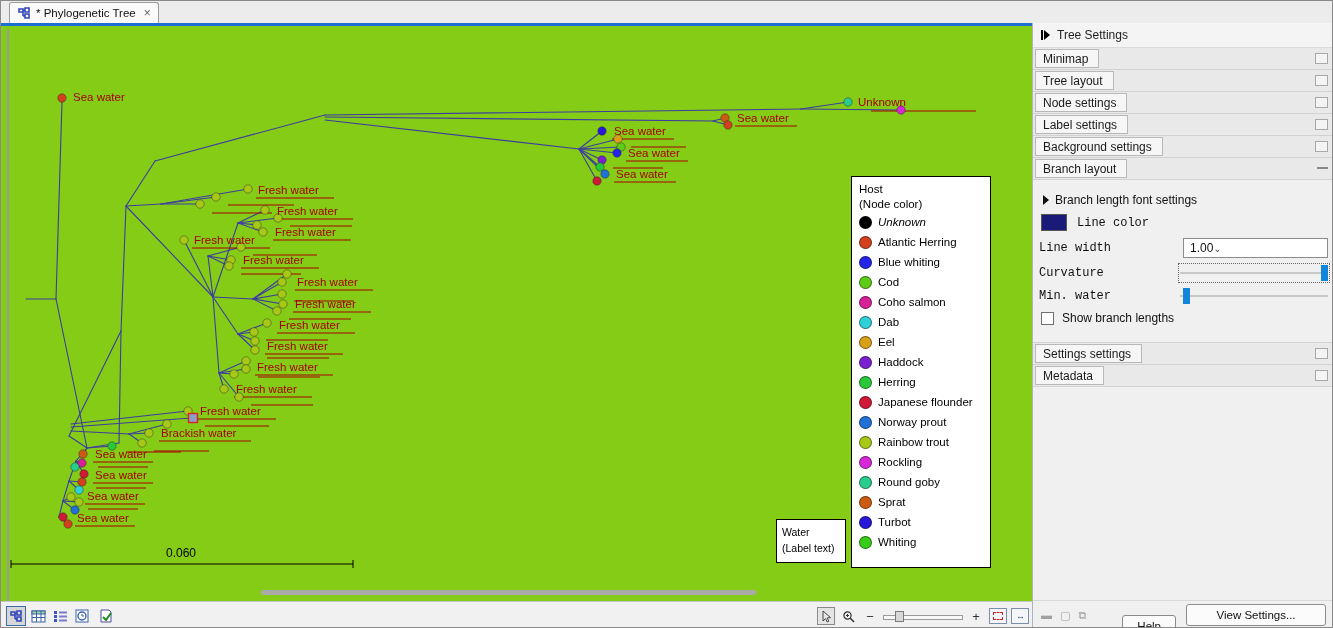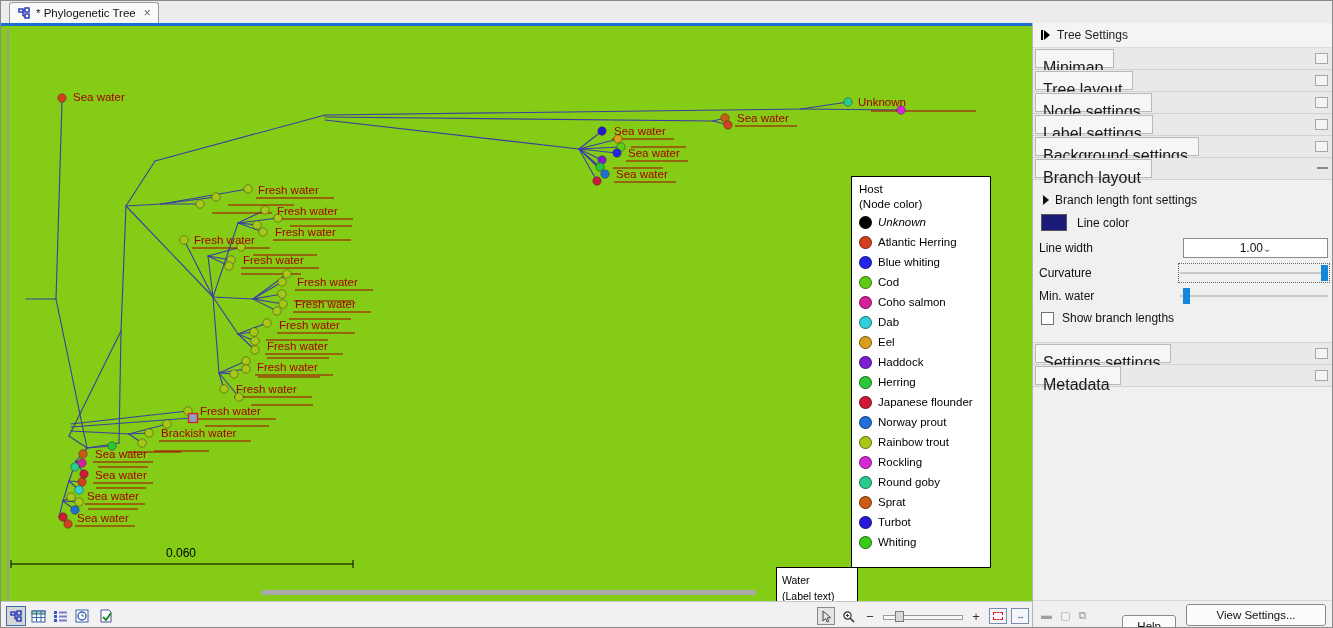--- a/index.html
+++ b/index.html
@@ -11,21 +11,21 @@
   #tab .close{font-size:12px;color:#666;margin-left:3px;cursor:default;}
   #bluerule{position:absolute;left:0;top:22px;width:1031px;height:3px;background:#1e6fd2;}
   
   #canvas{position:absolute;left:0;top:25px;width:1031px;height:575px;background:#84cc16;overflow:hidden;}
   #treesvg{position:absolute;left:0;top:0;}
   .legendbox{position:absolute;background:#fff;border:1px solid #000;box-sizing:border-box;font-size:11.5px;color:#000;}
   #hostlegend{left:850px;top:150px;width:140px;height:392px;padding:5px 0 0 7px;}
   #hostlegend .lg-title{line-height:15px;}
   .lg-entry{display:flex;align-items:center;height:20px;gap:6px;}
   .lg-dot{width:13px;height:13px;border-radius:50%;border:1px solid rgba(0,0,0,.45);box-sizing:border-box;flex:0 0 auto;}
-  #waterlegend{left:775px;top:493px;width:82px;height:44px;padding:4px 0 0 5px;font-size:10.5px;line-height:16px;margin-top:48px;}
+  #waterlegend{left:775px;top:493px;width:70px;height:44px;padding:4px 0 0 5px;font-size:10.5px;line-height:16px;}
   #hscroll{position:absolute;left:260px;top:564px;width:495px;height:5px;background:#a9a9a9;border-radius:2px;}
   #leftline{position:absolute;left:6px;top:3px;width:2px;height:572px;background:#9a9a9a;}
   
   #canvastools{position:absolute;left:0;top:600px;width:1031px;height:28px;background:#f1f1f1;border-top:1px solid #c6c6c6;box-sizing:border-box;}
   .ctool{position:absolute;top:4px;width:20px;height:20px;display:flex;align-items:center;justify-content:center;}
   .ctool.sel{background:#d6d6d6;border:1px solid #3a6ea5;box-sizing:border-box;}
   .mini{display:block;}
   
   #zoomctrl{position:absolute;right:3px;top:4px;height:20px;display:flex;align-items:center;gap:4px;}
   .zbtn{width:18px;height:18px;display:flex;align-items:center;justify-content:center;font-size:13px;color:#333;}
@@ -36,31 +36,31 @@
   .fitbox{width:16px;height:14px;border:1px solid #7a8db0;background:#f4f6fa;display:flex;align-items:center;justify-content:center;}
   .fitbox .reddash{width:8px;height:6px;border:1px dashed #cc2222;}
   .fitbox .arrows{font-size:9px;color:#335588;letter-spacing:-1px;}
   
   #panel{position:absolute;left:1031px;top:22px;width:302px;height:606px;background:#f0f0f0;border-left:1px solid #b4b4b4;box-sizing:border-box;}
   #paneltitle{height:24px;display:flex;align-items:center;gap:7px;padding-left:8px;border-bottom:1px solid #dcdcdc;background:#f4f4f4;font-size:12px;color:#222;}
   .disclosure{display:inline-flex;align-items:center;}
   .disclosure .bar{width:2px;height:10px;background:#000;margin-right:1px;}
   .disclosure .tri{width:0;height:0;border-left:6px solid #000;border-top:5px solid transparent;border-bottom:5px solid transparent;}
   .sectrow{position:relative;height:21px;margin-top:0;background:#e9e9e9;border-bottom:1px solid #d2d2d2;}
-  .sectlabel{position:absolute;left:2px;top:1px;height:19px;line-height:19px;padding:8px 10px 0 7px;background:#f6f6f6;border:1px solid #b8b8b8;font-size:16px;color:#1a1a1a;box-sizing:border-box;}
+  .sectlabel{position:absolute;left:2px;top:1px;height:19px;line-height:19px;padding:0 10px 0 7px;background:#f6f6f6;border:1px solid #b8b8b8;font-size:12px;color:#1a1a1a;box-sizing:border-box;}
   .secticon{position:absolute;right:6px;top:5px;width:11px;height:9px;border:1px solid #a8a8a8;background:#f4f4f4;}
   .secticon.minim{border:none;background:none;}
   .secticon.minim::after{content:"";display:block;margin-top:4px;width:11px;height:2px;background:#888;}
   #branchcontent{padding:6px 6px 10px 6px;border-bottom:1px solid #d2d2d2;background:#f0f0f0;font-size:12px;color:#111;}
   .bl-row{display:flex;align-items:center;margin:7px 0;}
   #fontsettings .tri2{width:0;height:0;border-left:6px solid #111;border-top:5px solid transparent;border-bottom:5px solid transparent;margin:0 6px 0 4px;}
   #lineswatch{width:24px;height:15px;background:#1a1a78;border:1px solid #555;margin:0 10px 0 2px;}
-  .bl-label{flex:0 0 auto;}
+  .bl-label{flex:0 0 auto;font-family:Liberation Mono, monospace;}
   .bl-spacer{flex:1;}
-  #linewidthsel{width:145px;height:20px;background:#fff;border:1px solid #8a8a8a;display:flex;align-items:center;justify-content:center;padding:0 6px;box-sizing:border-box;font-size:12px;}
+  #linewidthsel{width:145px;height:20px;background:#fff;border:1px solid #8a8a8a;display:flex;align-items:center;justify-content:flex-start;padding:0 6px;box-sizing:border-box;font-size:12px;}
   #linewidthsel .chev{color:#555;font-size:10px;}
   .slider{position:relative;width:148px;height:16px;}
   .slider .track{position:absolute;left:0;right:0;top:7px;height:2px;background:#c8c8c8;}
   .slider .handle{position:absolute;top:0;width:7px;height:16px;background:#1286d8;}
   .slider.focused{outline:1px dotted #666;outline-offset:1px;}
   .checkbox{width:13px;height:13px;background:#fff;border:1px solid #707070;margin:0 8px 0 2px;box-sizing:border-box;}
   
   #panelbottom{position:absolute;left:0;bottom:0;width:100%;height:28px;border-top:1px solid #d8d8d8;background:#f0f0f0;display:flex;align-items:center;}
   .pb-ico{color:#a0a0a0;font-size:11px;margin-left:8px;}
   .btn{height:20px;border:1px solid #8a8a8a;border-radius:3px;background:#fbfbfb;font-size:11.5px;color:#111;display:flex;align-items:center;justify-content:center;padding:0 14px;margin-left:10px;}

